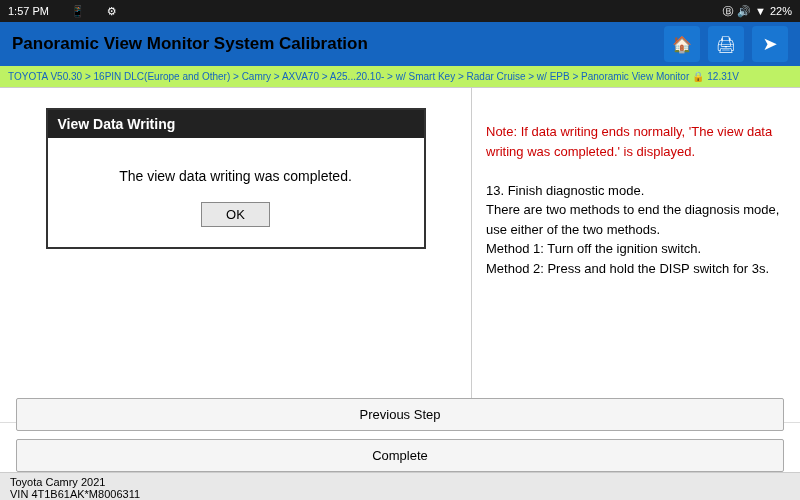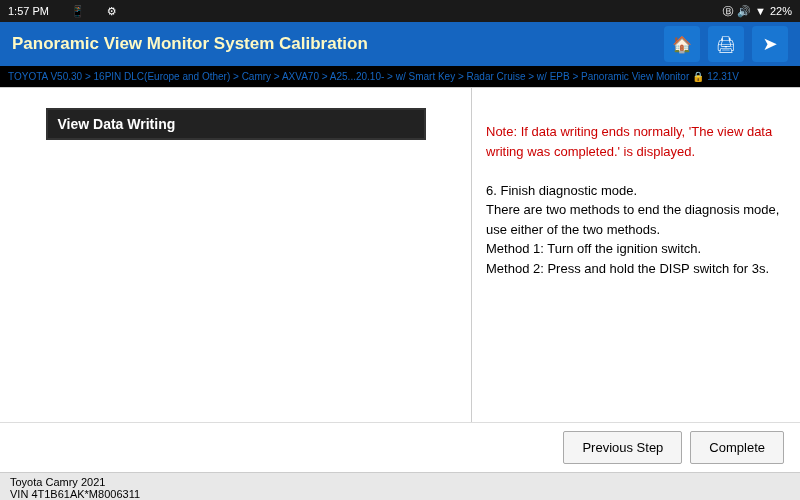--- a/index.html
+++ b/index.html
@@ -32,21 +32,21 @@
       background: #1565c0;
       color: white;
       display: flex;
       align-items: center;
       justify-content: space-between;
       padding: 0 12px;
     }
     #title-bar h1 {
       font-size: 17px;
       font-weight: bold;
-      color: #fef9c3;
+      color: #000000;
     }
     .title-icons {
       display: flex;
       gap: 8px;
     }
     .title-icon-btn {
       width: 36px;
       height: 36px;
       background: #1976d2;
       border: none;
@@ -55,21 +55,21 @@
       cursor: pointer;
       display: flex;
       align-items: center;
       justify-content: center;
       font-size: 16px;
     }
 
     
     #breadcrumb {
       height: 22px;
-      background: #000000;
+      background: #bef264;
       border-bottom: 1px solid #ccc;
       display: flex;
       align-items: center;
       padding: 0 8px;
       font-size: 10px;
       color: #1565c0;
       overflow: hidden;
       white-space: nowrap;
     }
 
@@ -140,24 +140,24 @@
     .note-red {
       color: #cc0000;
     }
 
     
     #action-row {
       height: 50px;
       background: white;
       border-top: 1px solid #ddd;
       display: flex;
-      align-items: center;
       justify-content: flex-end;
       padding: 0 16px;
       gap: 8px;
+      flex-direction: column;
     }
     .action-btn {
       padding: 8px 18px;
       border: 1px solid #aaa;
       background: #f5f5f5;
       font-size: 13px;
       cursor: pointer;
       border-radius: 2px;
     }
 
@@ -201,27 +201,31 @@
 
 <div id="breadcrumb">
   <span>TOYOTA V50.30 &gt; 16PIN DLC(Europe and Other) &gt; Camry &gt; AXVA70 &gt; A25...20.10- &gt; w/ Smart Key &gt; Radar Cruise &gt; w/ EPB &gt; Panoramic View Monitor 🔒 12.31V</span>
 </div>
 
 <div id="main-content">
 
   <div id="left-panel">
     <div class="dialog-box">
       <div class="dialog-title-bar">View Data Writing</div>
+      <div class="dialog-body">
+        <span class="dialog-message">The view data writing was completed.</span>
+        <button class="dialog-ok-btn">OK</button>
+      </div>
     </div>
   </div>
 
   <div id="right-panel">
     <p class="note-red" style="margin-top:22px;">Note: If data writing ends normally, 'The view data writing was completed.' is displayed.</p>
     <br>
-    <p>6. Finish diagnostic mode.</p>
+    <p>13. Finish diagnostic mode.</p>
     <p style="white-space: pre-line;">There are two methods to end the diagnosis mode, use either of the two methods.
 Method 1: Turn off the ignition switch.
 Method 2: Press and hold the DISP switch for 3s.</p>
   </div>
 
 </div>
 
 <div id="action-row">
   <button class="action-btn">Previous Step</button>
   <button class="action-btn">Complete</button>

